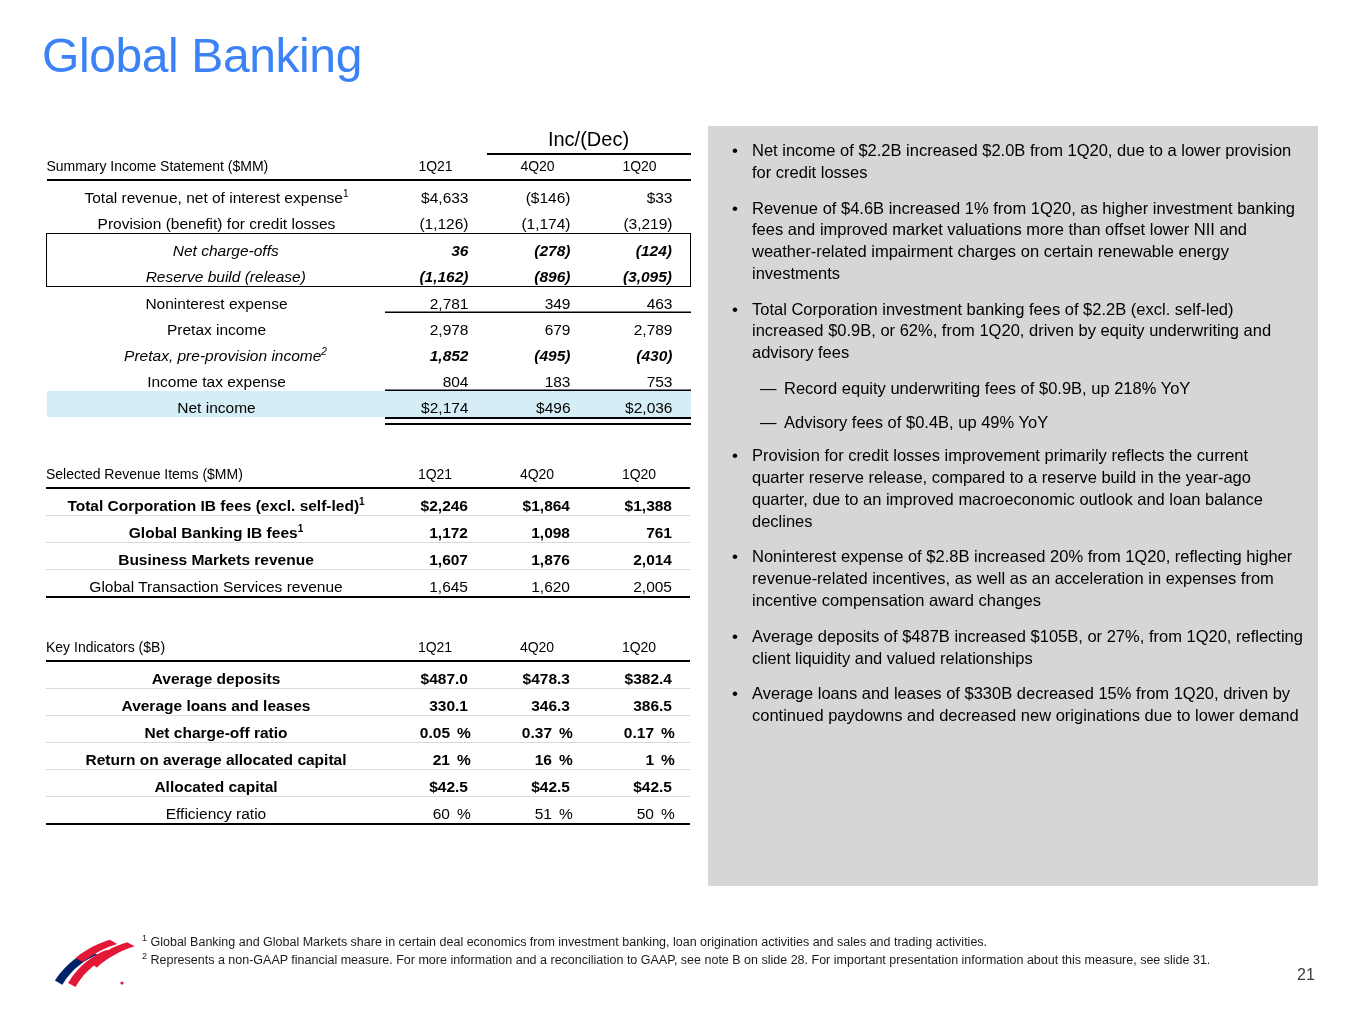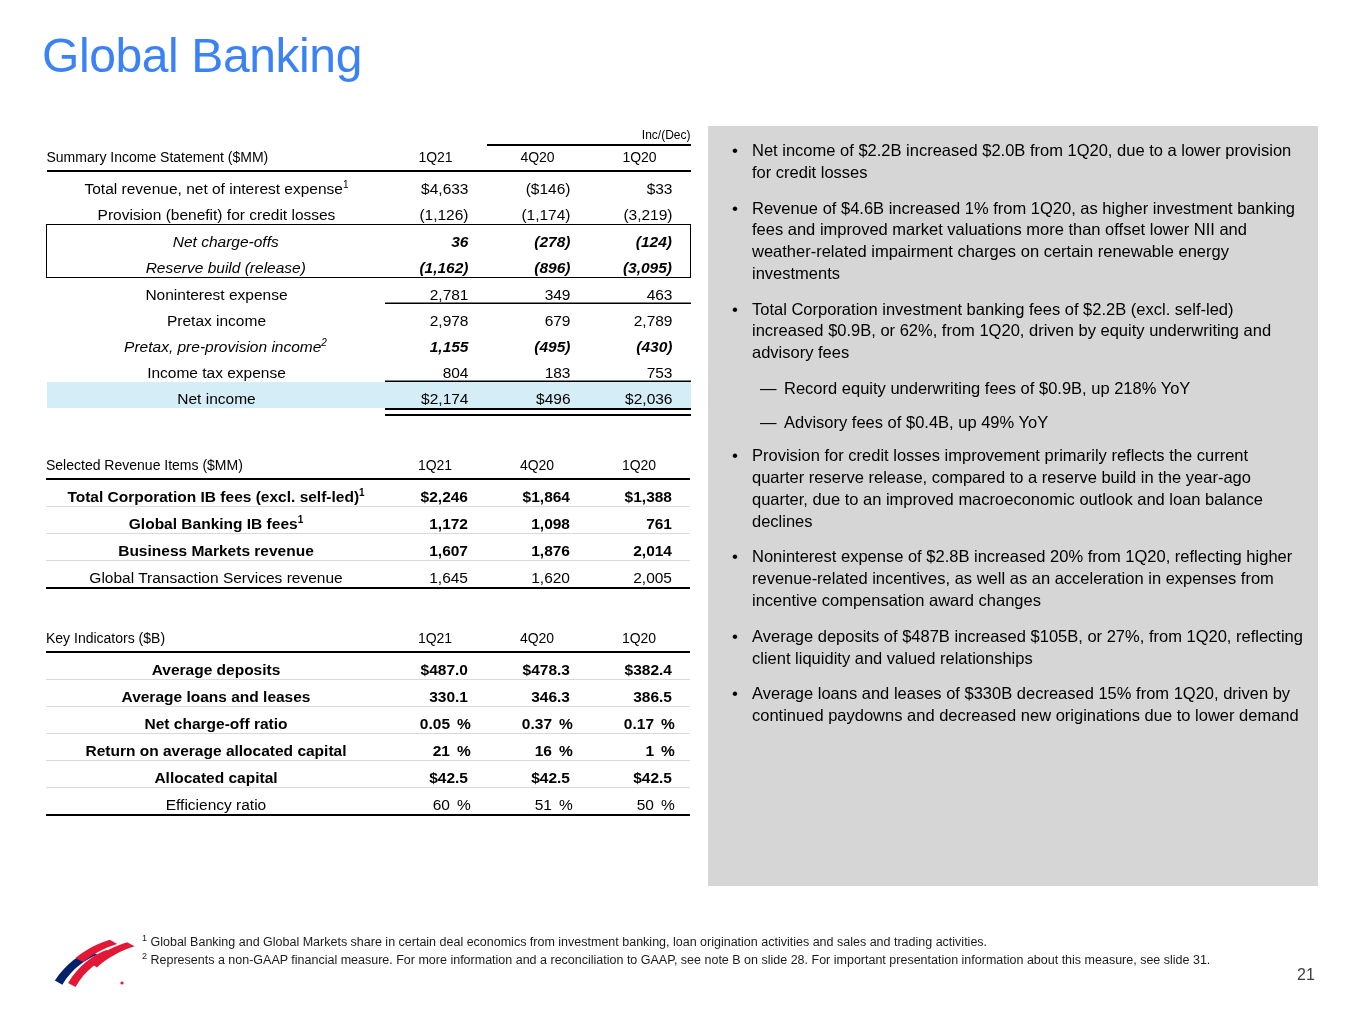--- a/index.html
+++ b/index.html
@@ -49,23 +49,23 @@
   }
 
   
   col.c-label { width: 338px; }
   col.c-v1    { width: 102px; }
   col.c-v2    { width: 102px; }
   col.c-v3    { width: 102px; }
 
   
   .incdec-cell {
-    text-align: right;
+    text-align: center;
     font-weight: bold;
-    font-size: 12px;
+    font-size: 20px;
     padding-bottom: 2px !important;
     border-bottom: 2px solid #000;
   }
   .hdr-row th {
     font-weight: bold;
     font-size: 14px;
     padding-top: 3px !important;
     padding-bottom: 5px !important;
   }
   .hdr-row th.h-label { text-align: left; }
@@ -255,21 +255,21 @@
           <td class="val ul-val"><span>463</span></td>
         </tr>
         <tr class="data">
           <td class="lbl"><span>Pretax income</span></td>
           <td class="val"><span>2,978</span></td>
           <td class="val"><span>679</span></td>
           <td class="val"><span>2,789</span></td>
         </tr>
         <tr class="data">
           <td class="lbl sub"><span>Pretax, pre-provision income</span><sup class="fn">2</sup></td>
-          <td class="val sub"><span>1,155</span></td>
+          <td class="val sub"><span>1,852</span></td>
           <td class="val sub"><span>(495)</span></td>
           <td class="val sub"><span>(430)</span></td>
         </tr>
         <tr class="data">
           <td class="lbl"><span>Income tax expense</span></td>
           <td class="val ul-val"><span>804</span></td>
           <td class="val ul-val"><span>183</span></td>
           <td class="val ul-val"><span>753</span></td>
         </tr>
         <tr class="data hl">

